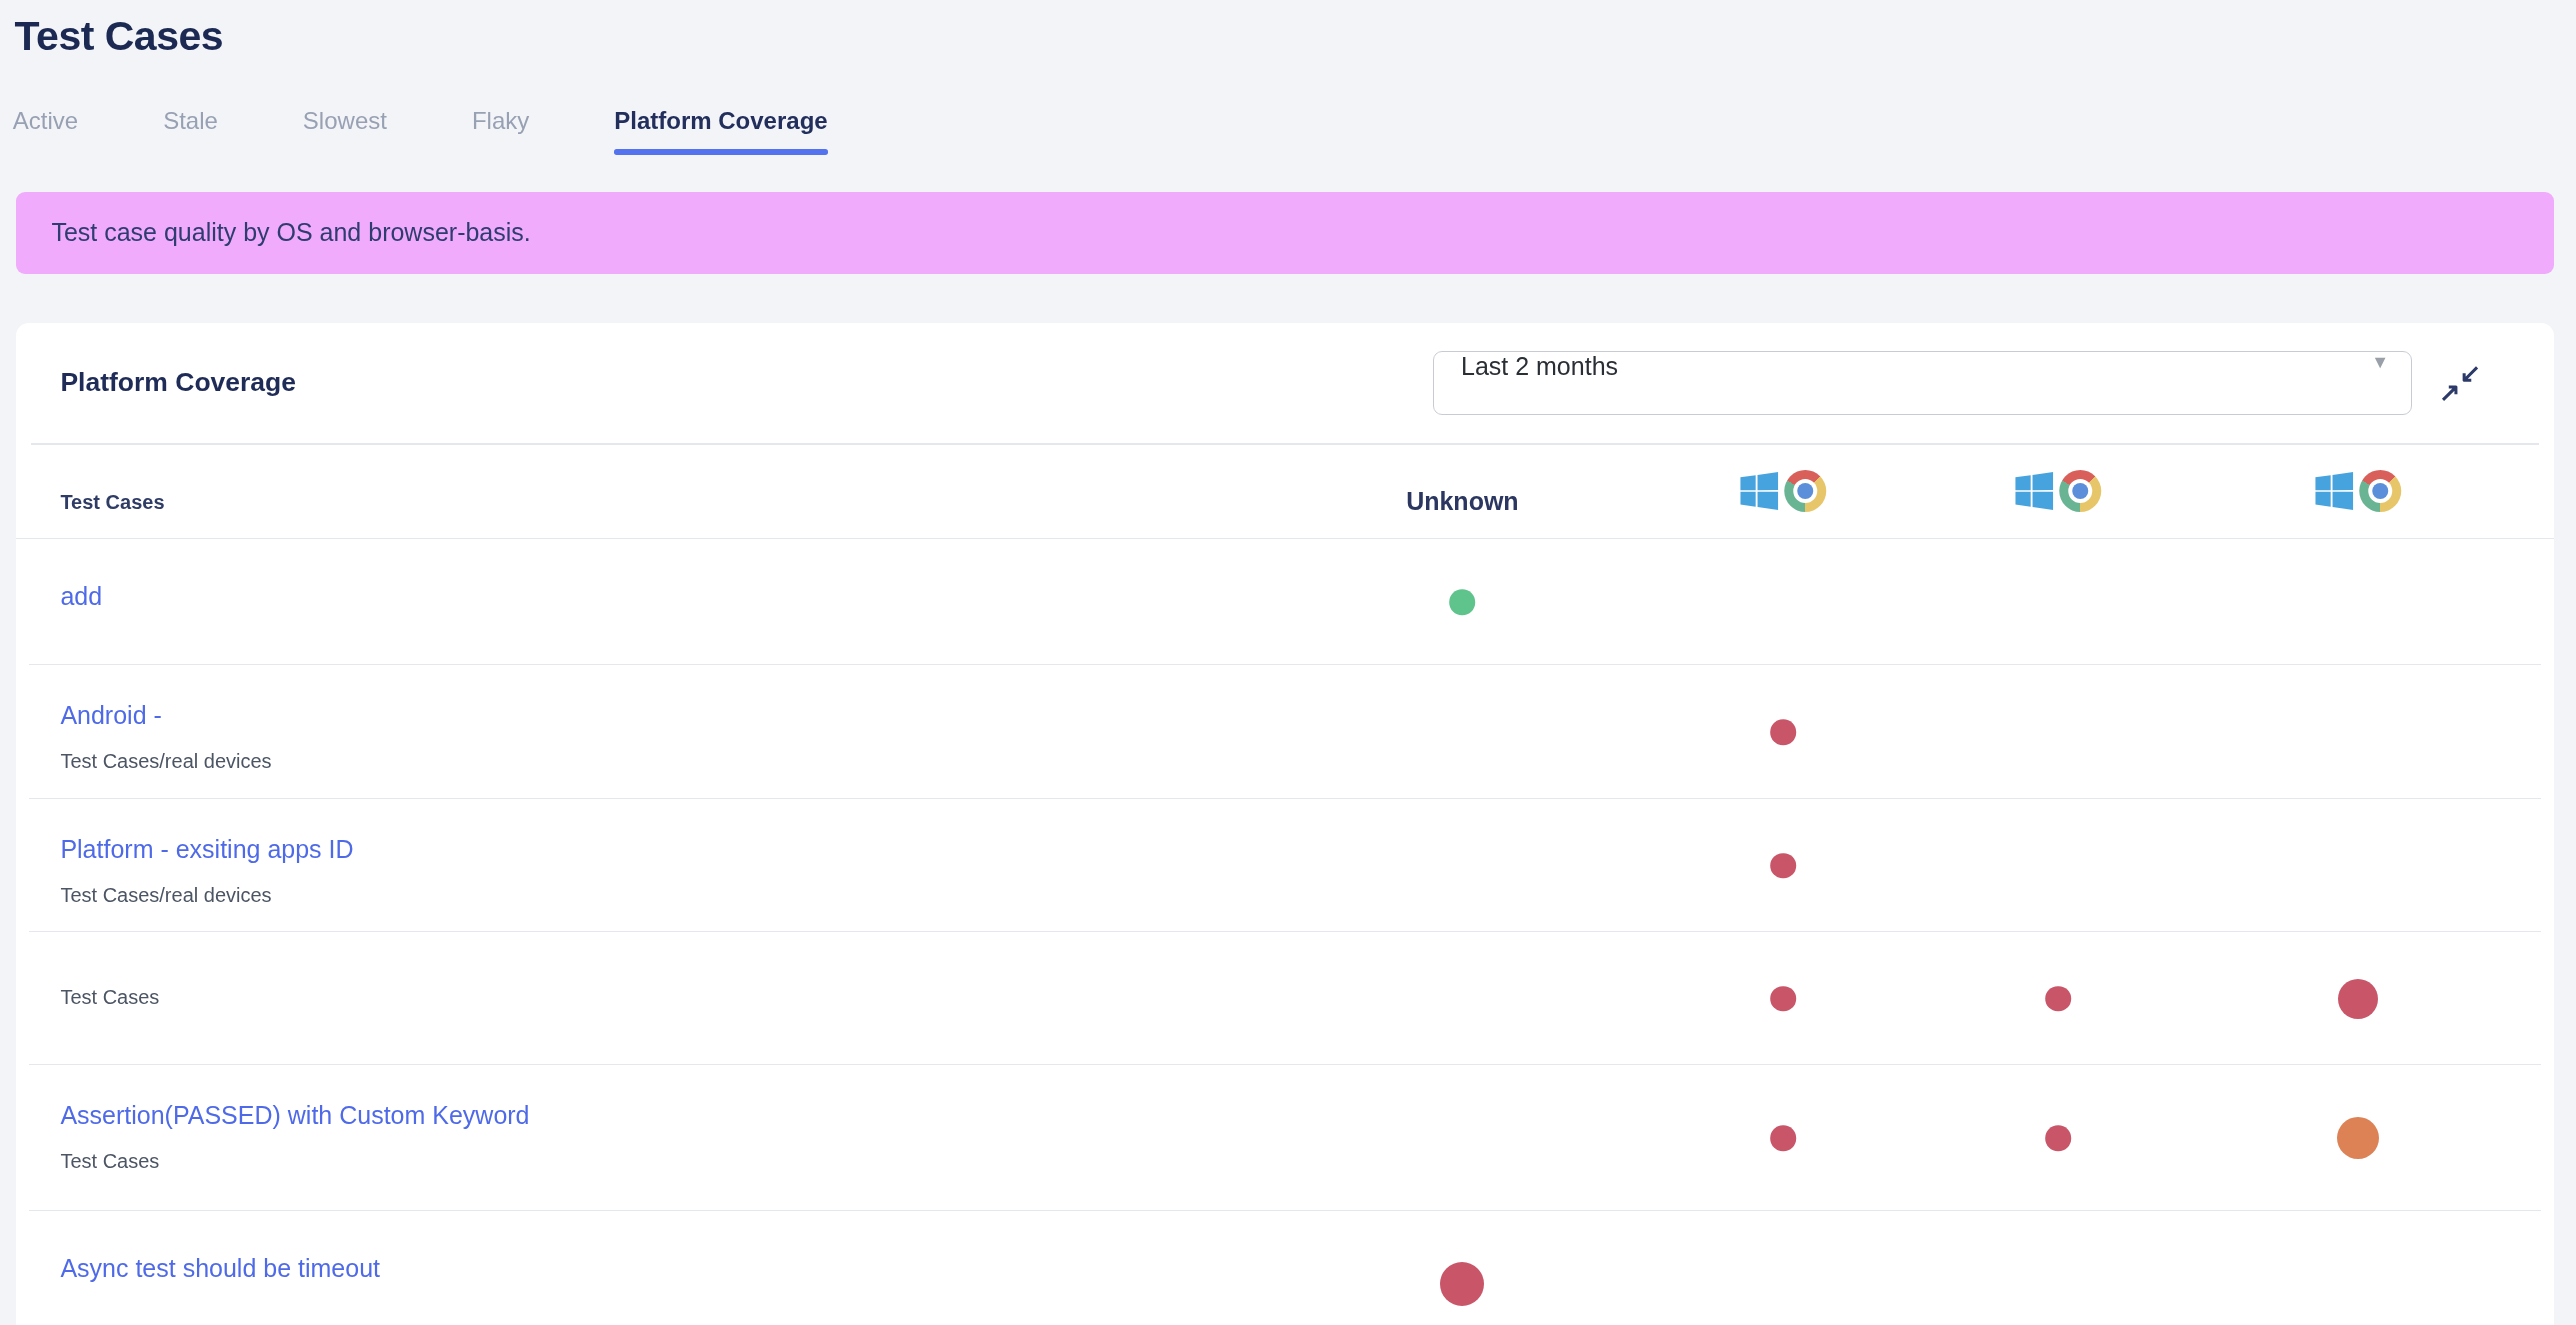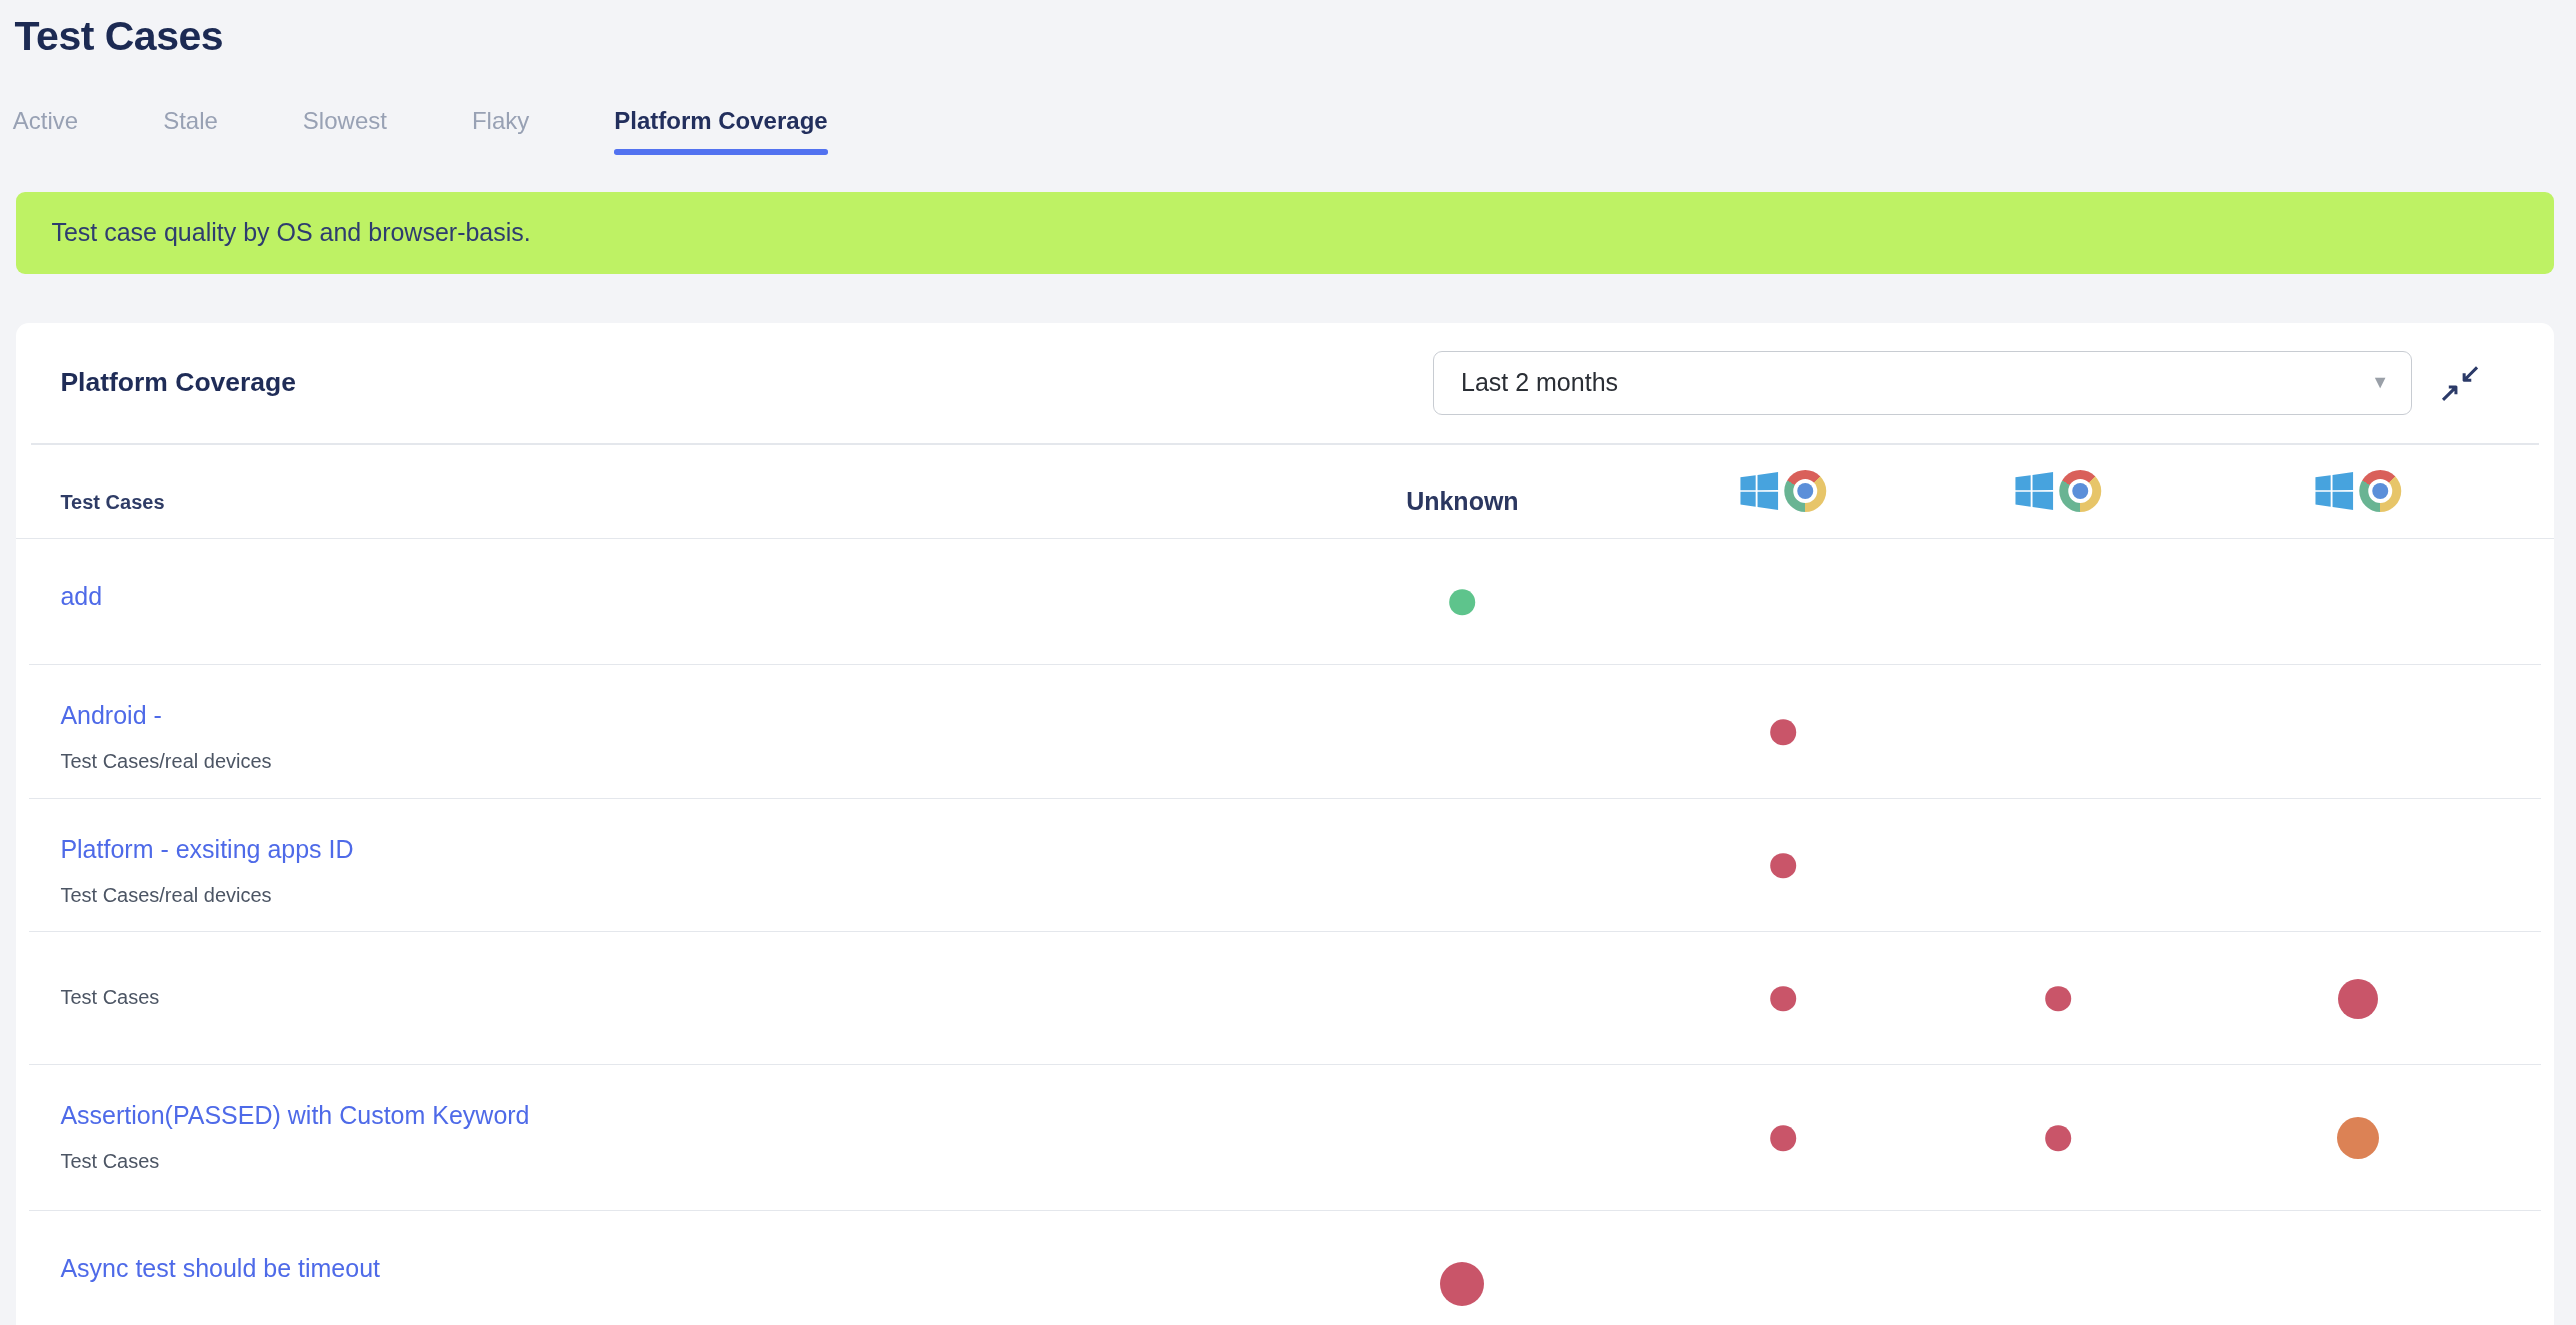--- a/index.html
+++ b/index.html
@@ -26,41 +26,41 @@
   }
   .tab.active{color:#222f5d;font-weight:700;}
   .tab.active::after{
     content:"";position:absolute;left:0;right:0;bottom:0;height:5.5px;
     background:#5272f0;border-radius:2.7px;
   }
 
   
   .banner{
     margin:37px 22px 0 16.4px;height:82px;box-sizing:border-box;
-    background:#bef264;border-radius:9px;
+    background:#f0abfc;border-radius:9px;
     display:flex;align-items:center;padding-left:35px;
     font-size:25px;color:#2e3c6f;
   }
 
   
   .card{
     position:absolute;left:16.4px;right:22px;top:310px;bottom:0;
     background:#ffffff;border-radius:12.8px 12.8px 0 0;
     overflow:hidden;
   }
   .panel-header{
     height:120px;display:flex;align-items:center;justify-content:space-between;
     padding:0 73px 0 44px;
   }
   h2.panel-title{margin:0;font-size:26.5px;font-weight:600;color:#1f2c57;}
   .panel-controls{display:flex;align-items:center;gap:27px;}
   .select{
     width:979px;height:64px;box-sizing:border-box;
     border:1.8px solid #c8ccd2;border-radius:9px;background:#fff;
-    display:flex;align-items:center;justify-content:space-between;
+    display:flex;align-items:flex-start;justify-content:space-between;
     padding:0 22px 0 27px;font-size:25px;color:#2a2e35;cursor:pointer;
   }
   .caret{color:#9aa0a8;font-size:18px;}
   .collapse{position:relative;width:42px;height:42px;cursor:pointer;color:#2b3a68;}
   .collapse .a1{position:absolute;top:-3.7px;right:0;font-size:25.6px;font-weight:700;}
   .collapse .a2{position:absolute;bottom:-3.7px;left:0;font-size:25.6px;font-weight:700;}
 
   .divider{height:1.8px;background:#e4e7ec;}
   .divider.inset{margin:0 14.6px;}
 

